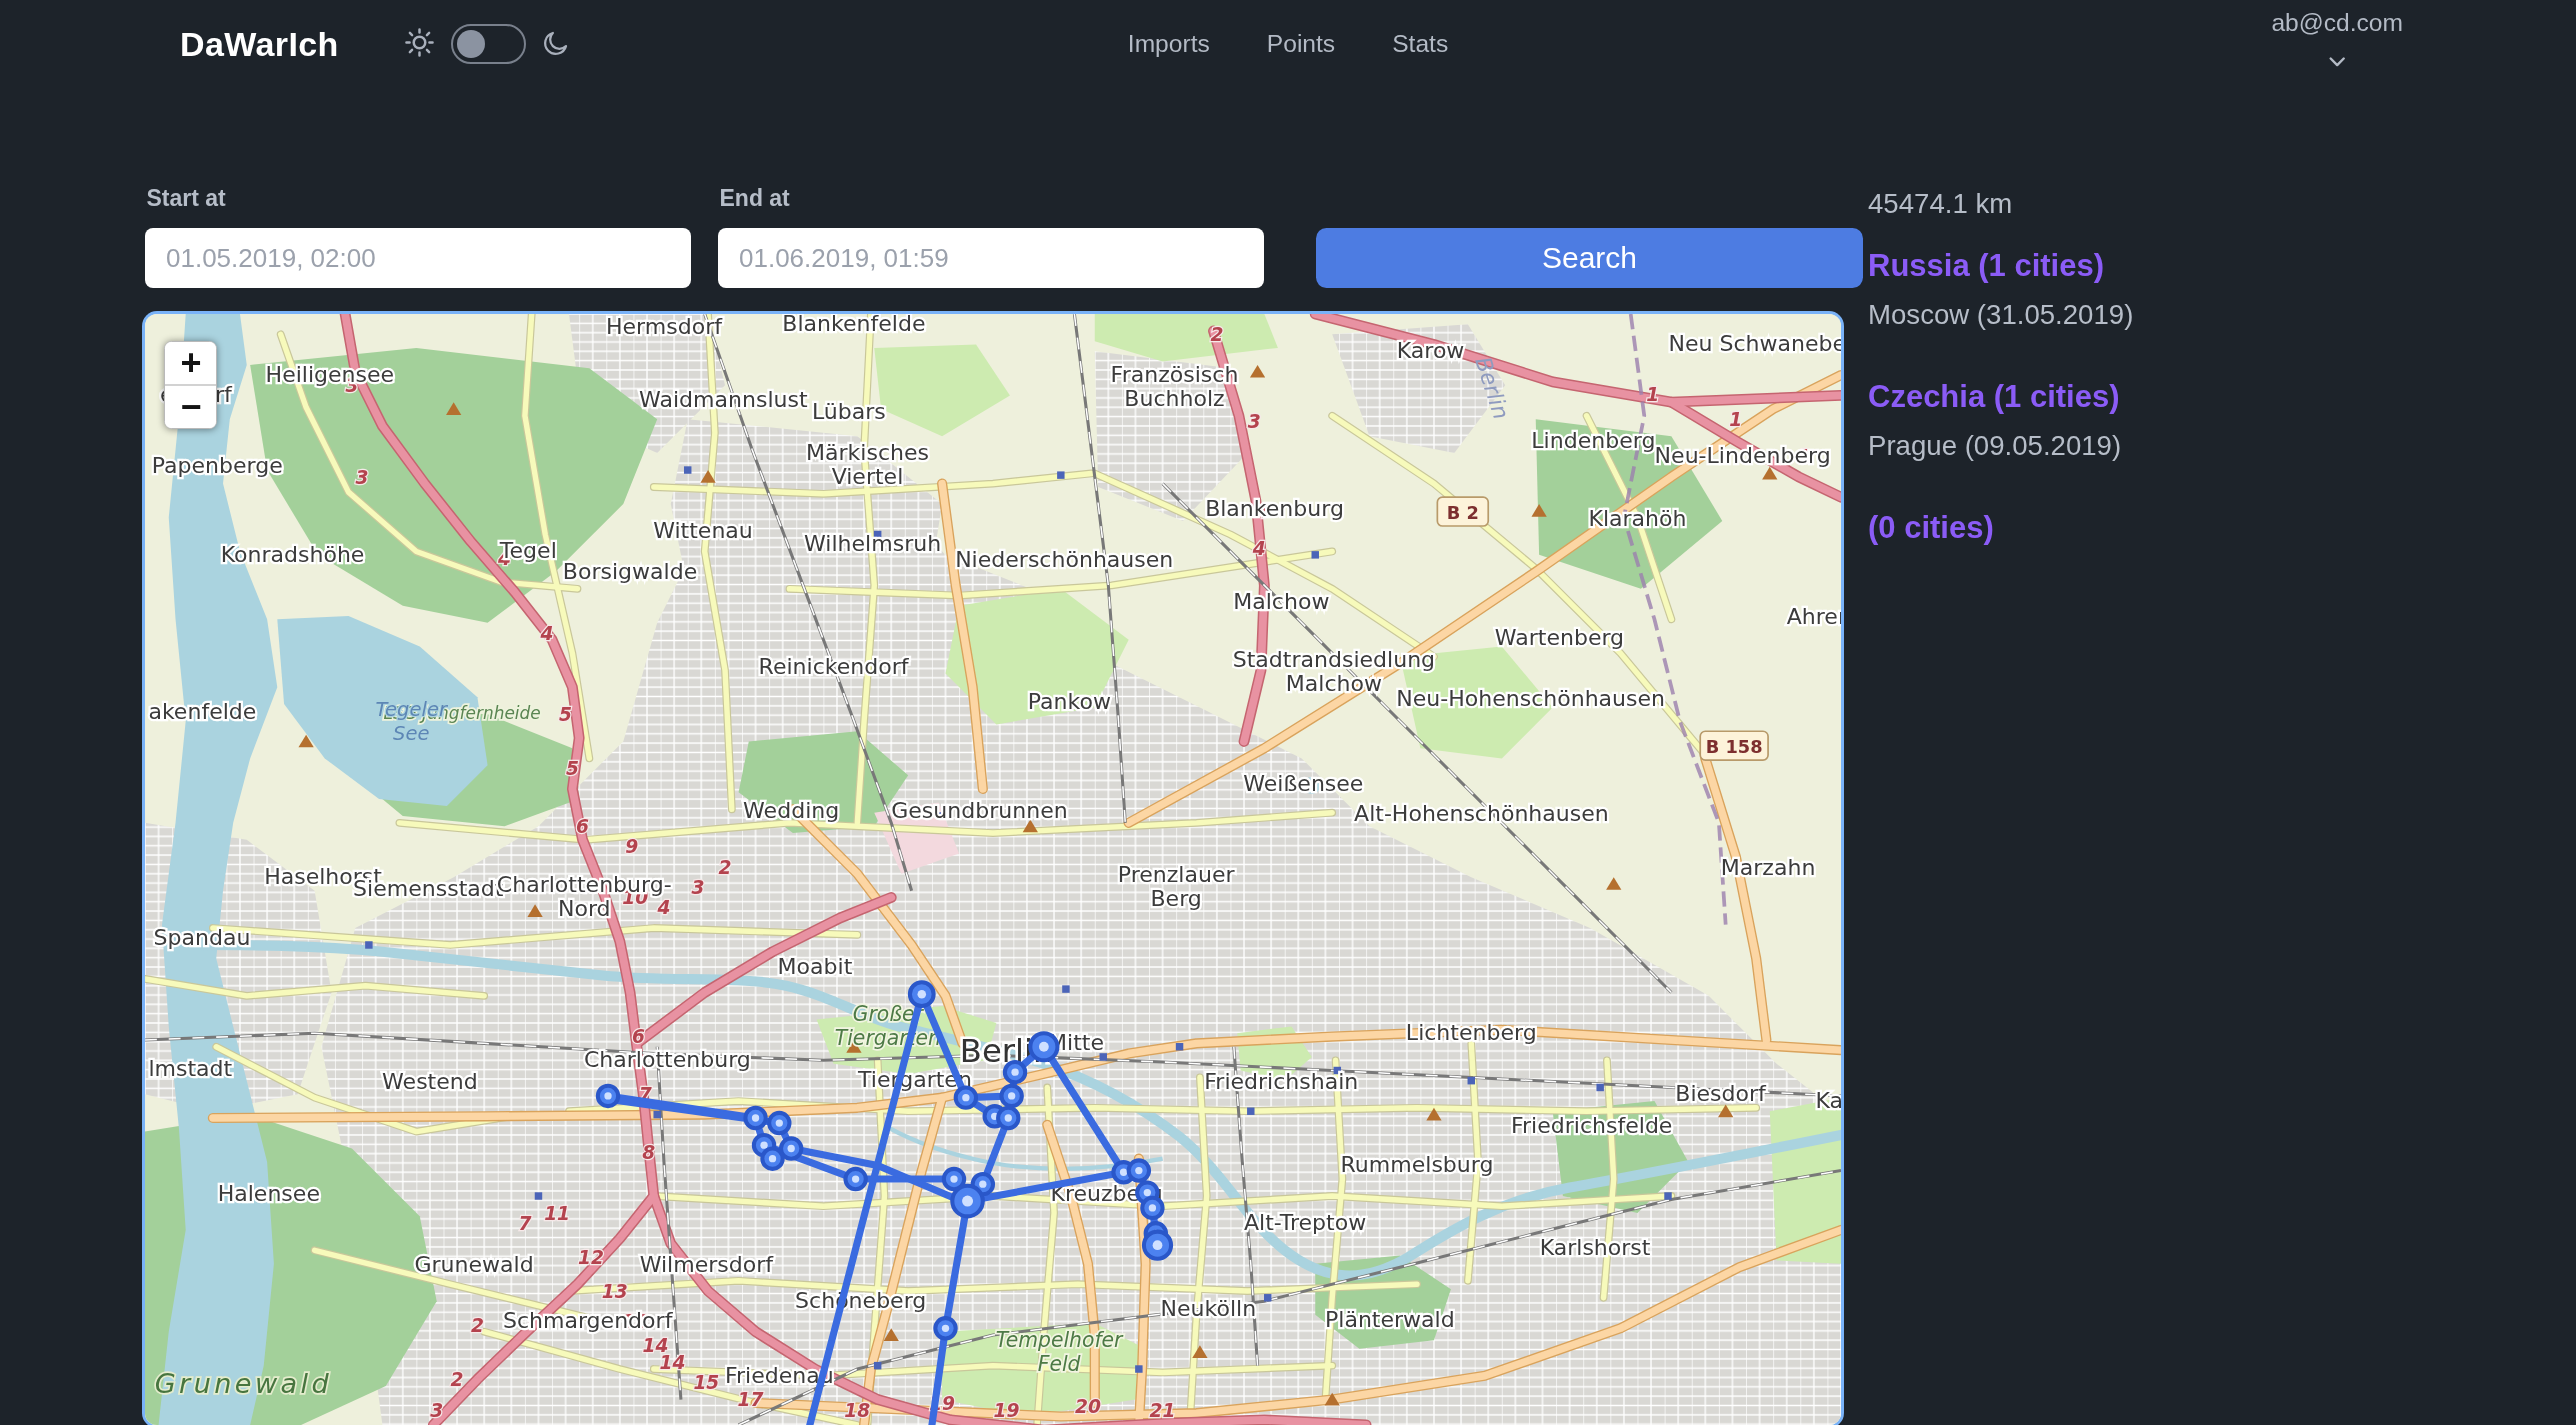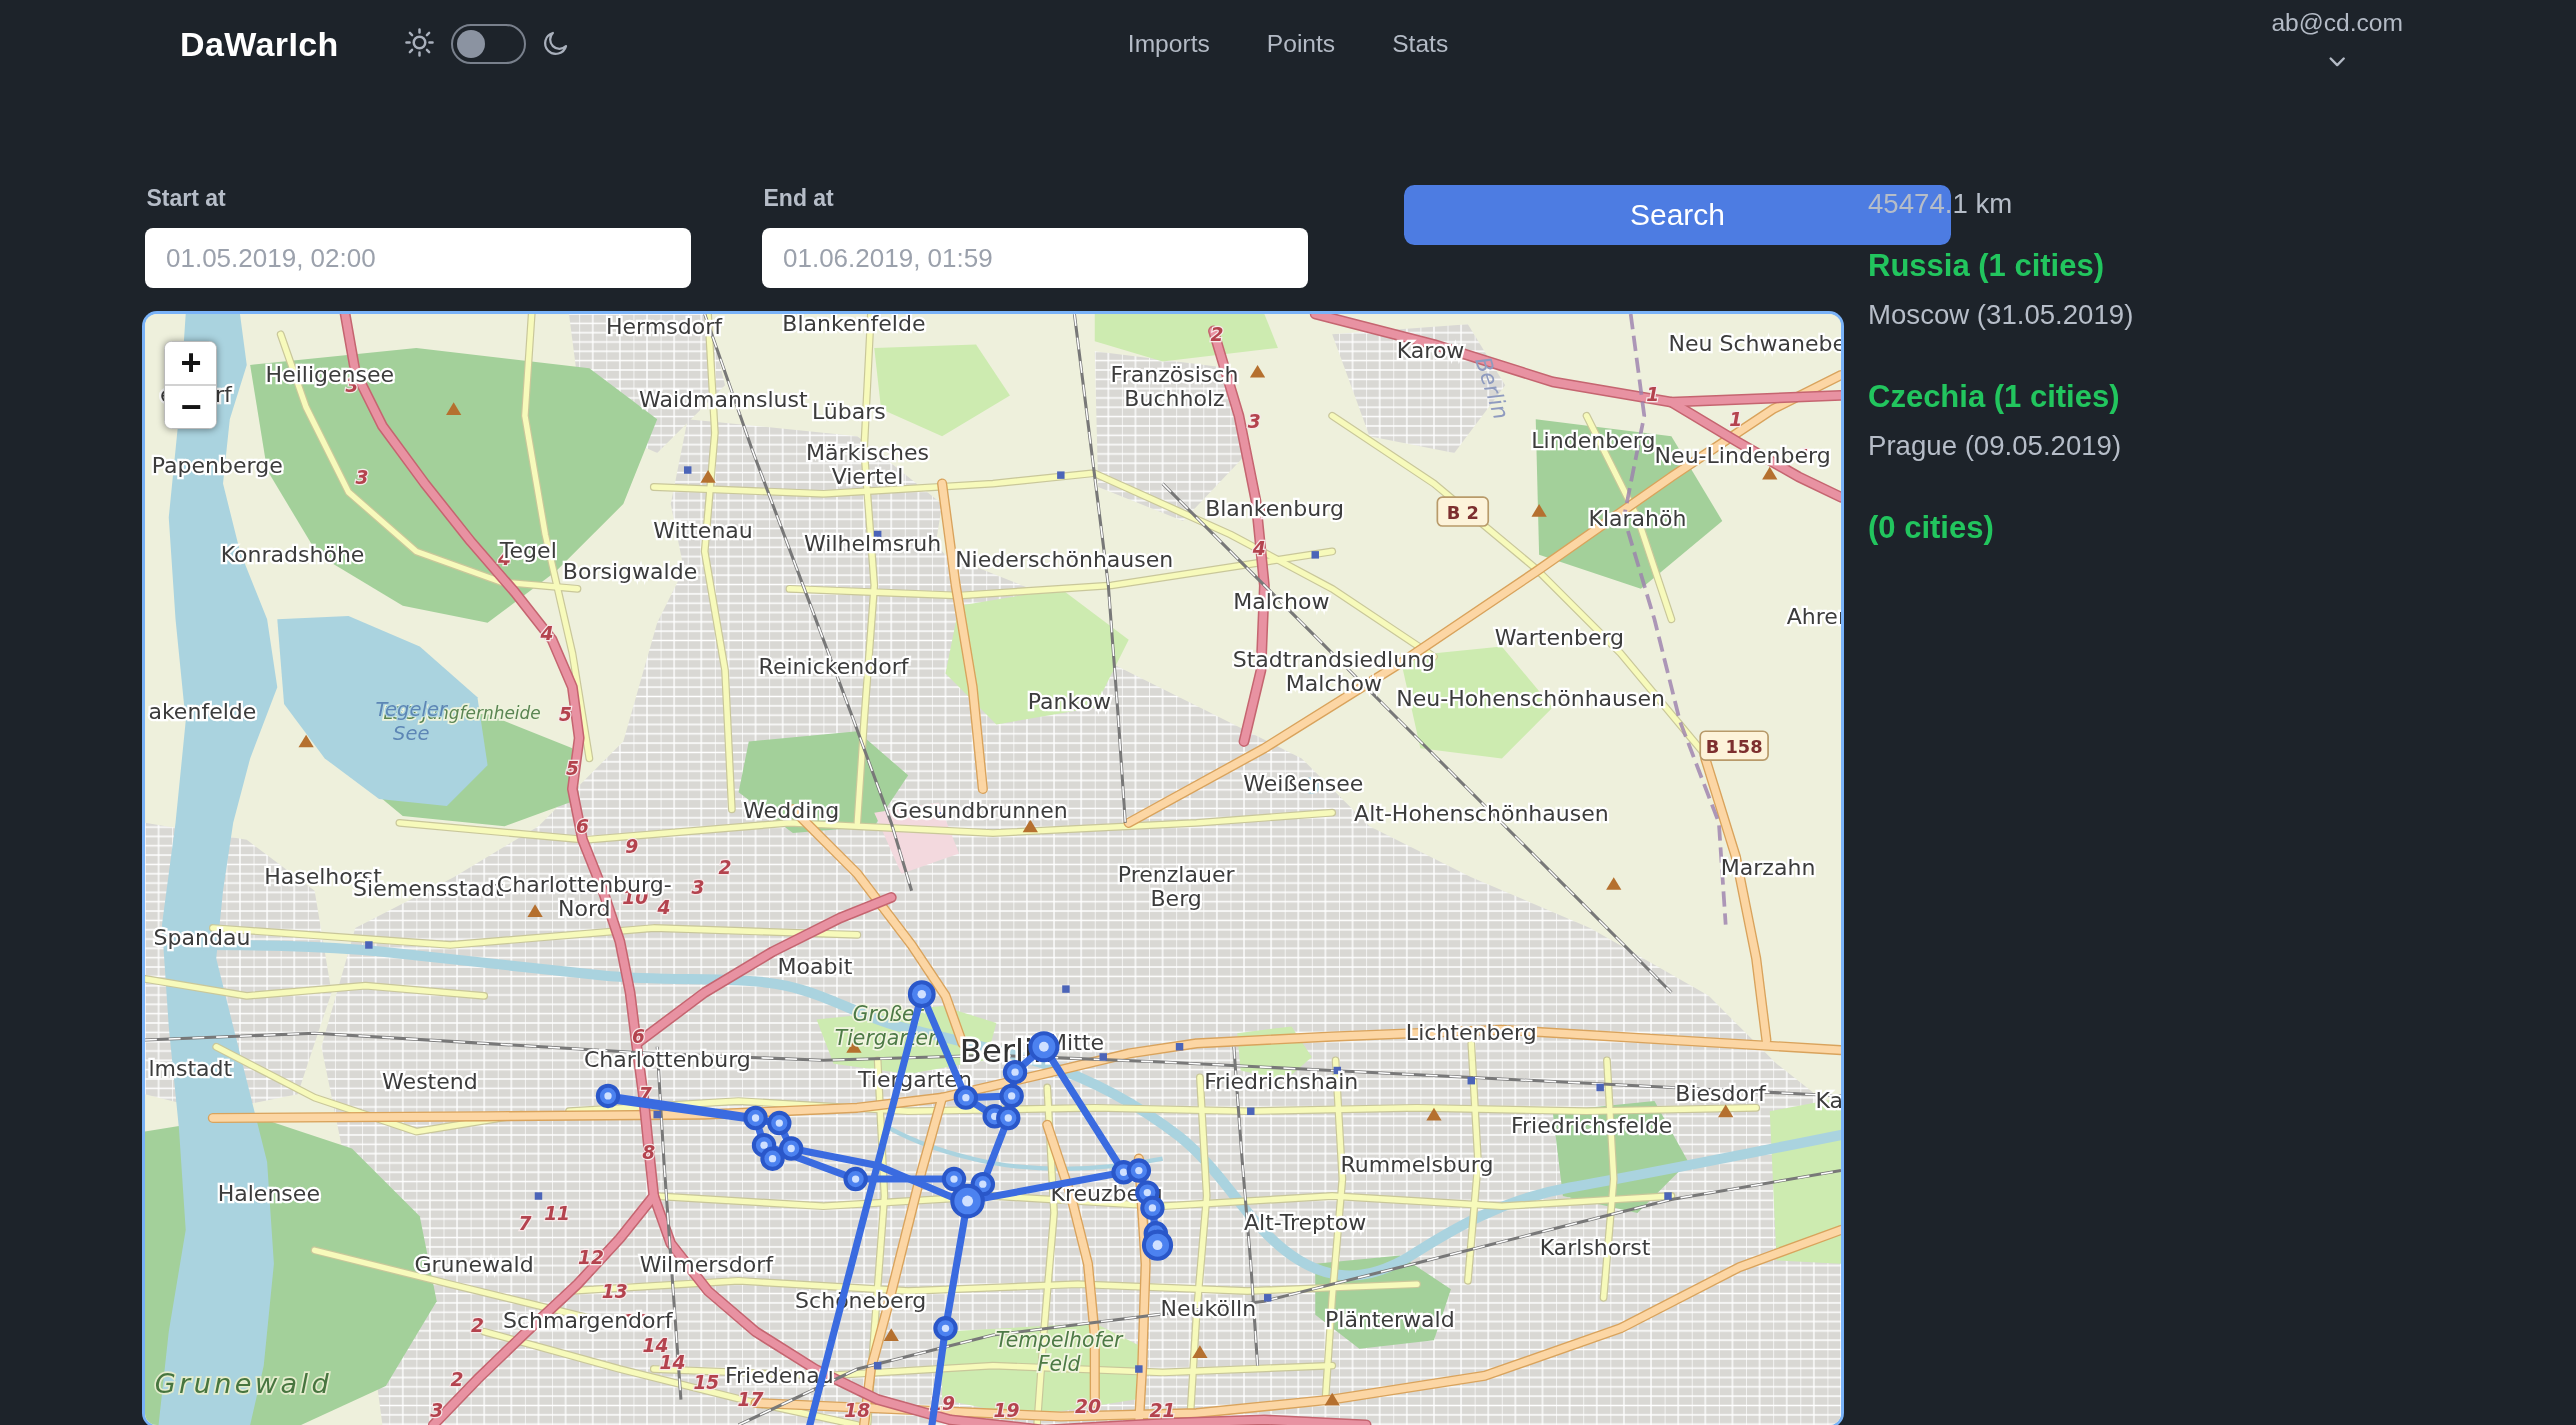--- a/index.html
+++ b/index.html
@@ -17,34 +17,34 @@
     display:flex;align-items:center;gap:15px;color:#a9b0bc;}
   .toggle{width:75px;height:40px;border:2.2px solid #79808c;border-radius:21px;
     position:relative;box-sizing:border-box;cursor:pointer;background:transparent;}
   .knob{position:absolute;left:3.7px;top:3.7px;width:28px;height:28px;border-radius:50%;background:#8b93a1;}
   .nav-links{position:absolute;left:50%;top:50%;transform:translate(-50%,-50%);
     display:flex;gap:57px;font-size:24.6px;color:#b3bac5;list-style:none;margin:0;padding:0;}
   .nav-links li{cursor:pointer;}
   .user{position:absolute;right:173px;top:50%;transform:translateY(-50%);
     display:flex;align-items:center;gap:13.4px;font-size:24.6px;color:#b3bac5;cursor:pointer;flex-direction:column;}
   
-  .filters{position:absolute;left:145px;top:185px;display:flex;align-items:flex-start;gap:44px;}
+  .filters{position:absolute;left:145px;top:185px;display:flex;align-items:flex-end;}
   .field{width:546px;margin-right:27px;}
   .field label{display:block;font-size:23px;font-weight:700;color:#b6bdc8;margin:0 0 16.4px 1.5px;}
   .field input{width:100%;height:60px;border-radius:8px;border:none;background:#ffffff;
     font-size:26px;padding:0 21px;box-sizing:border-box;outline:none;
     font-family:"Liberation Sans",sans-serif;}
   .field input::placeholder{color:#9ba1ac;opacity:1;}
   .search-btn{width:547px;height:60px;margin-left:25px;border:none;border-radius:10.4px;
     color:#fff;font-size:30px;cursor:pointer;font-family:"Liberation Sans",sans-serif;}
   
   .sidebar{position:absolute;left:1868px;top:188px;width:686px;}
   .distance{font-size:27.6px;color:#b6bdc8;margin:0 0 28px 0;}
   .group{margin:0 0 45px 0;}
-  .group h3{font-size:31px;font-weight:700;color:#22c55e;margin:0 0 12px 0;}
+  .group h3{font-size:31px;font-weight:700;color:#8b5cf6;margin:0 0 12px 0;}
   .group .city{font-size:27.6px;line-height:38px;color:#b6bdc8;}
   
   .map-wrap{position:absolute;left:145px;top:314px;width:1696px;height:1111px;
     border-radius:12px;overflow:hidden;background:#eef0dc;
     box-shadow:0 0 0 3px #79b2f8;cursor:grab;}
   .map-wrap svg.mapsvg{position:absolute;inset:0;width:100%;height:100%;display:block;}
   .zoom-ctl{position:absolute;left:19.4px;top:27px;width:51px;background:#fff;border-radius:7.5px;
     box-shadow:0 0.7px 7.5px rgba(0,0,0,.4);overflow:hidden;border:1.5px solid #b9b9b9;}
   .zoom-btn{width:51px;height:42px;display:flex;align-items:center;justify-content:center;
     font-size:36px;font-weight:700;color:#141414;cursor:pointer;background:#fff;user-select:none;}

